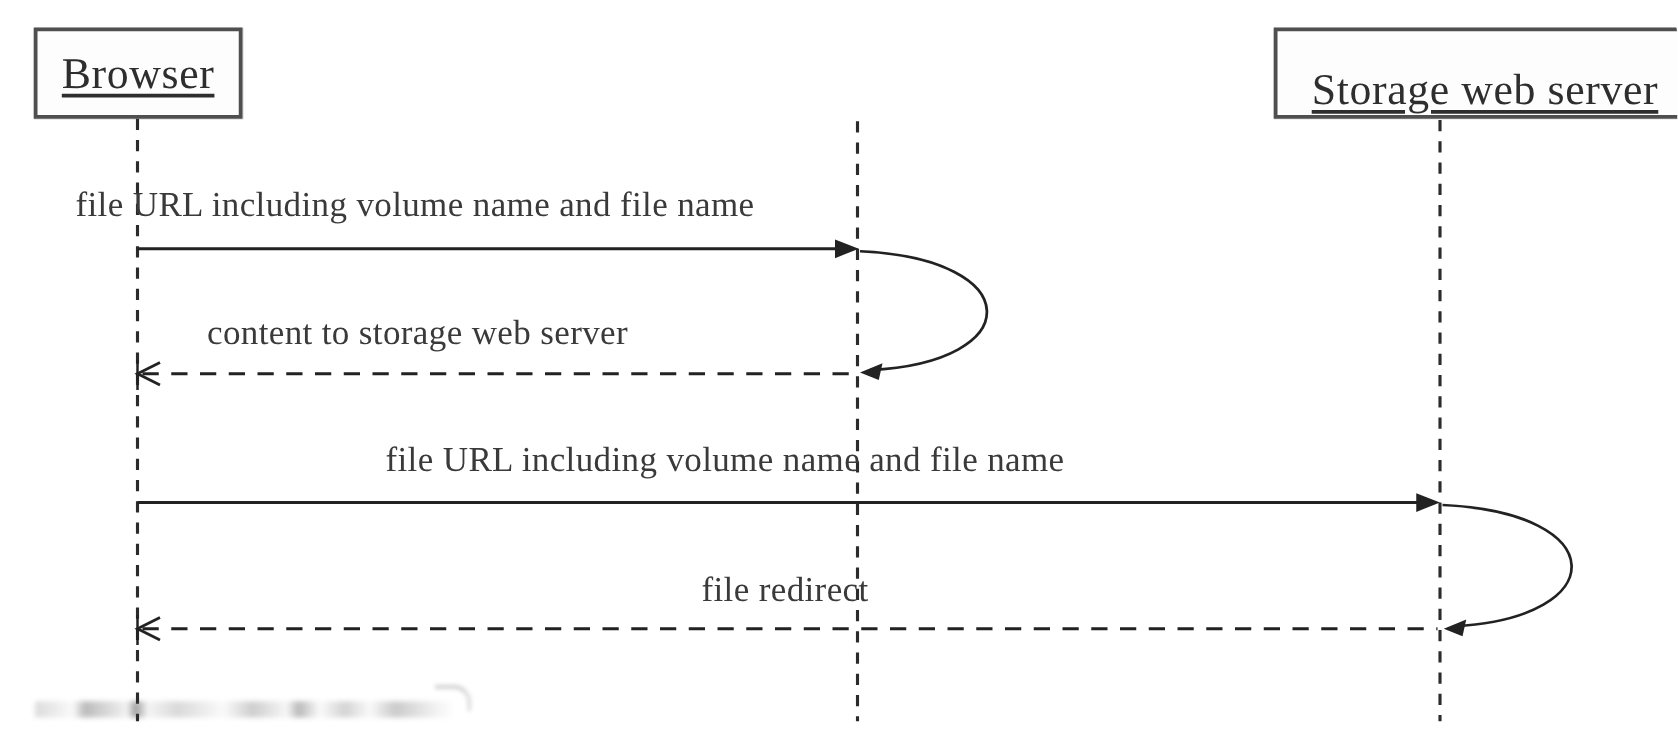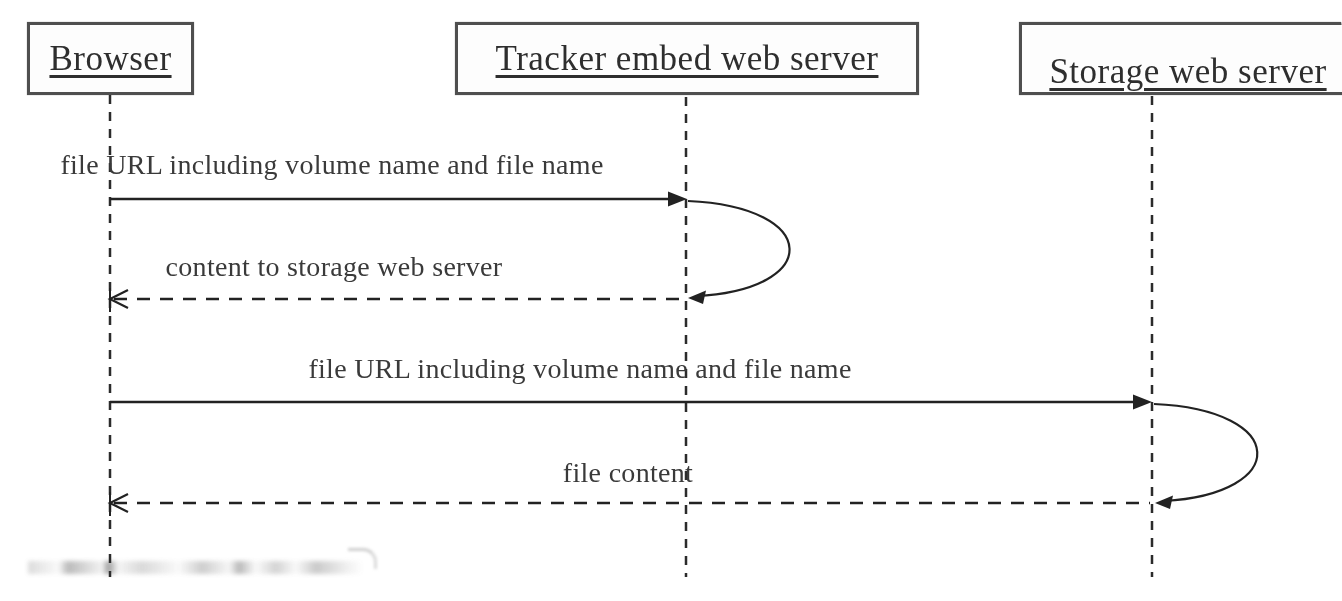--- a/index.html
+++ b/index.html
@@ -84,23 +84,20 @@
 </style>
 </head>
 <body>
 
 <div id="canvas">
 
   <div class="actor-box" style="left:27px; width:167px;">
     <span class="actor-label">Browser</span>
   </div>
 
-  <div class="actor-box" style="left:455px; width:464px;">
-    <span class="actor-label">Tracker embed web server</span>
-  </div>
 
   <div class="actor-box" style="left:1019px; width:338px;align-items:flex-end;">
     <span class="actor-label">Storage web server</span>
   </div>
 
   <svg class="wires" width="1342" height="601" viewBox="0 0 1342 601">
 
     <line x1="110" y1="95" x2="110" y2="577" stroke="#2b2b2b" stroke-width="2.5" stroke-dasharray="9 8"></line>
     <line x1="686" y1="97" x2="686" y2="577" stroke="#2b2b2b" stroke-width="2.5" stroke-dasharray="9 8"></line>
     <line x1="1152" y1="96" x2="1152" y2="577" stroke="#2b2b2b" stroke-width="2.5" stroke-dasharray="9 8"></line>
@@ -125,18 +122,18 @@
     <path d="M 128 494 L 110 503 L 128 512" fill="none" stroke="#222222" stroke-width="2.2"></path>
     <line x1="110" y1="492" x2="110" y2="516" stroke="#222222" stroke-width="2"></line>
   </svg>
 
   <div class="msg-label" style="left:332px; top:149px;">file URL including volume name and file name</div>
 
   <div class="msg-label" style="left:334px; top:251px;">content to storage web server</div>
 
   <div class="msg-label" style="left:580px; top:353px;">file URL including volume name and file name</div>
 
-  <div class="msg-label" style="left:628px; top:457px;">file content</div>
+  <div class="msg-label" style="left:628px; top:457px;">file redirect</div>
 
   <div class="artifact"></div>
   <div class="artifact-curl"></div>
 
 </div>
 
 </body></html>

